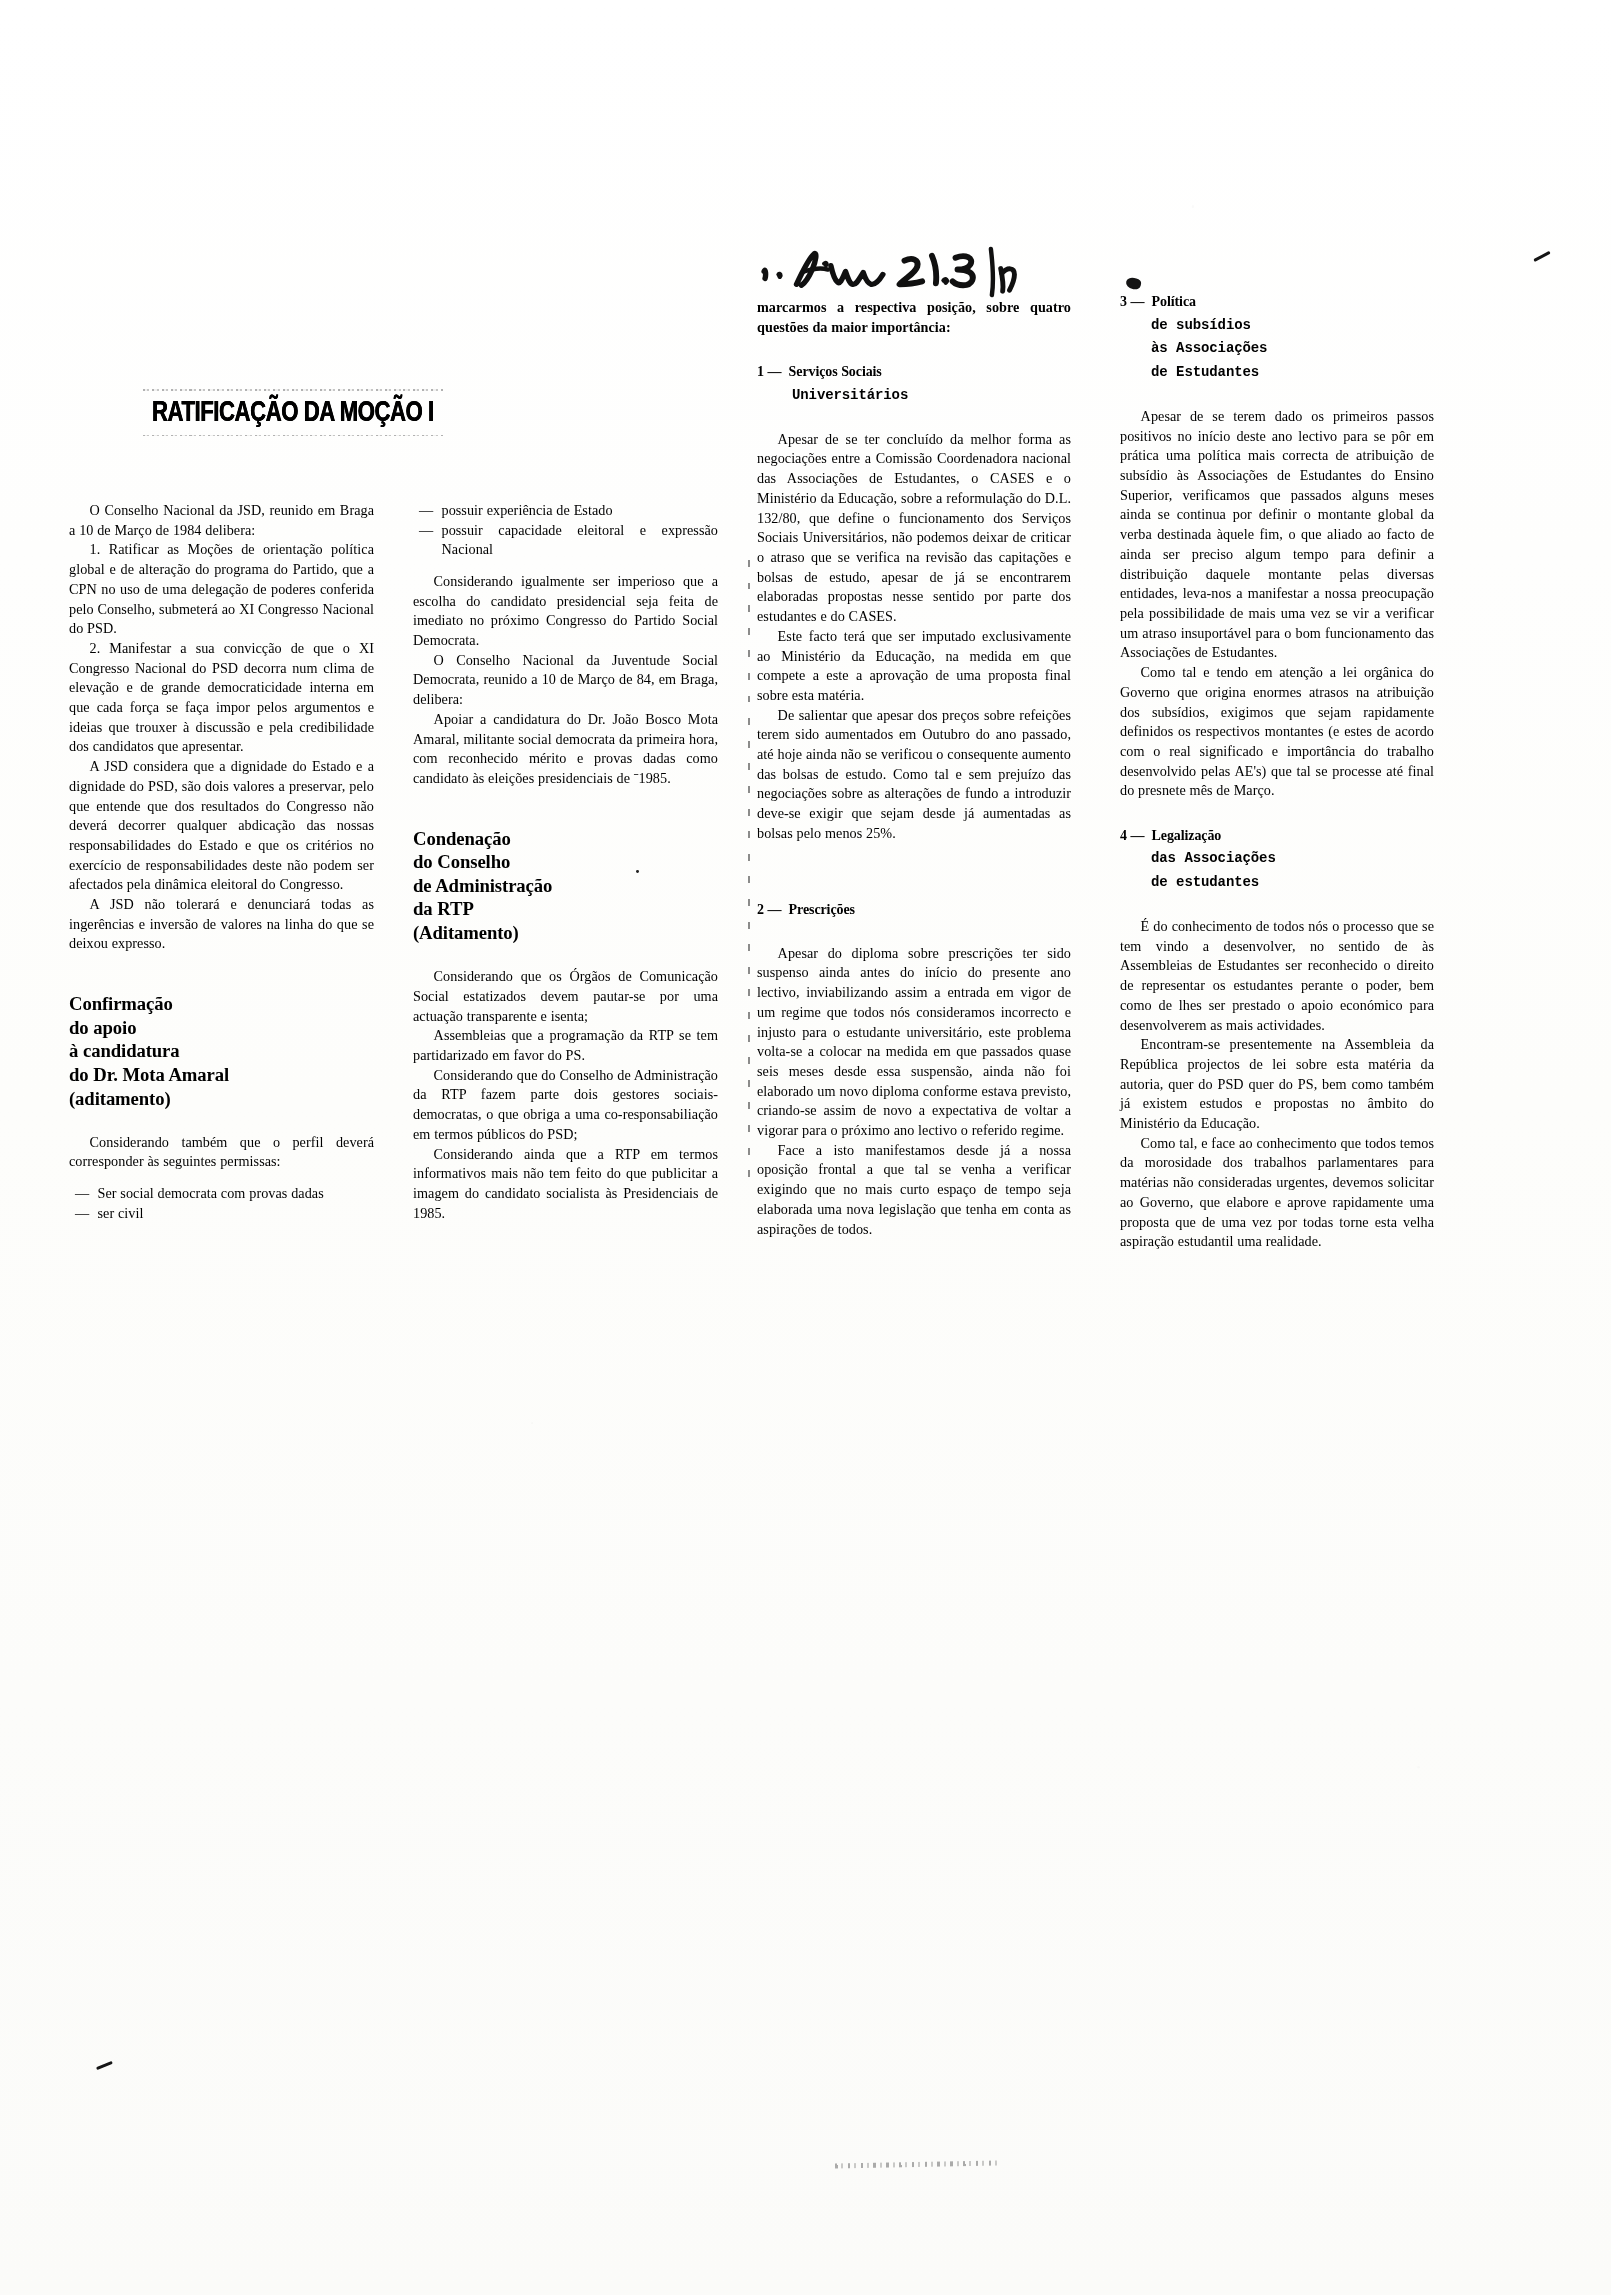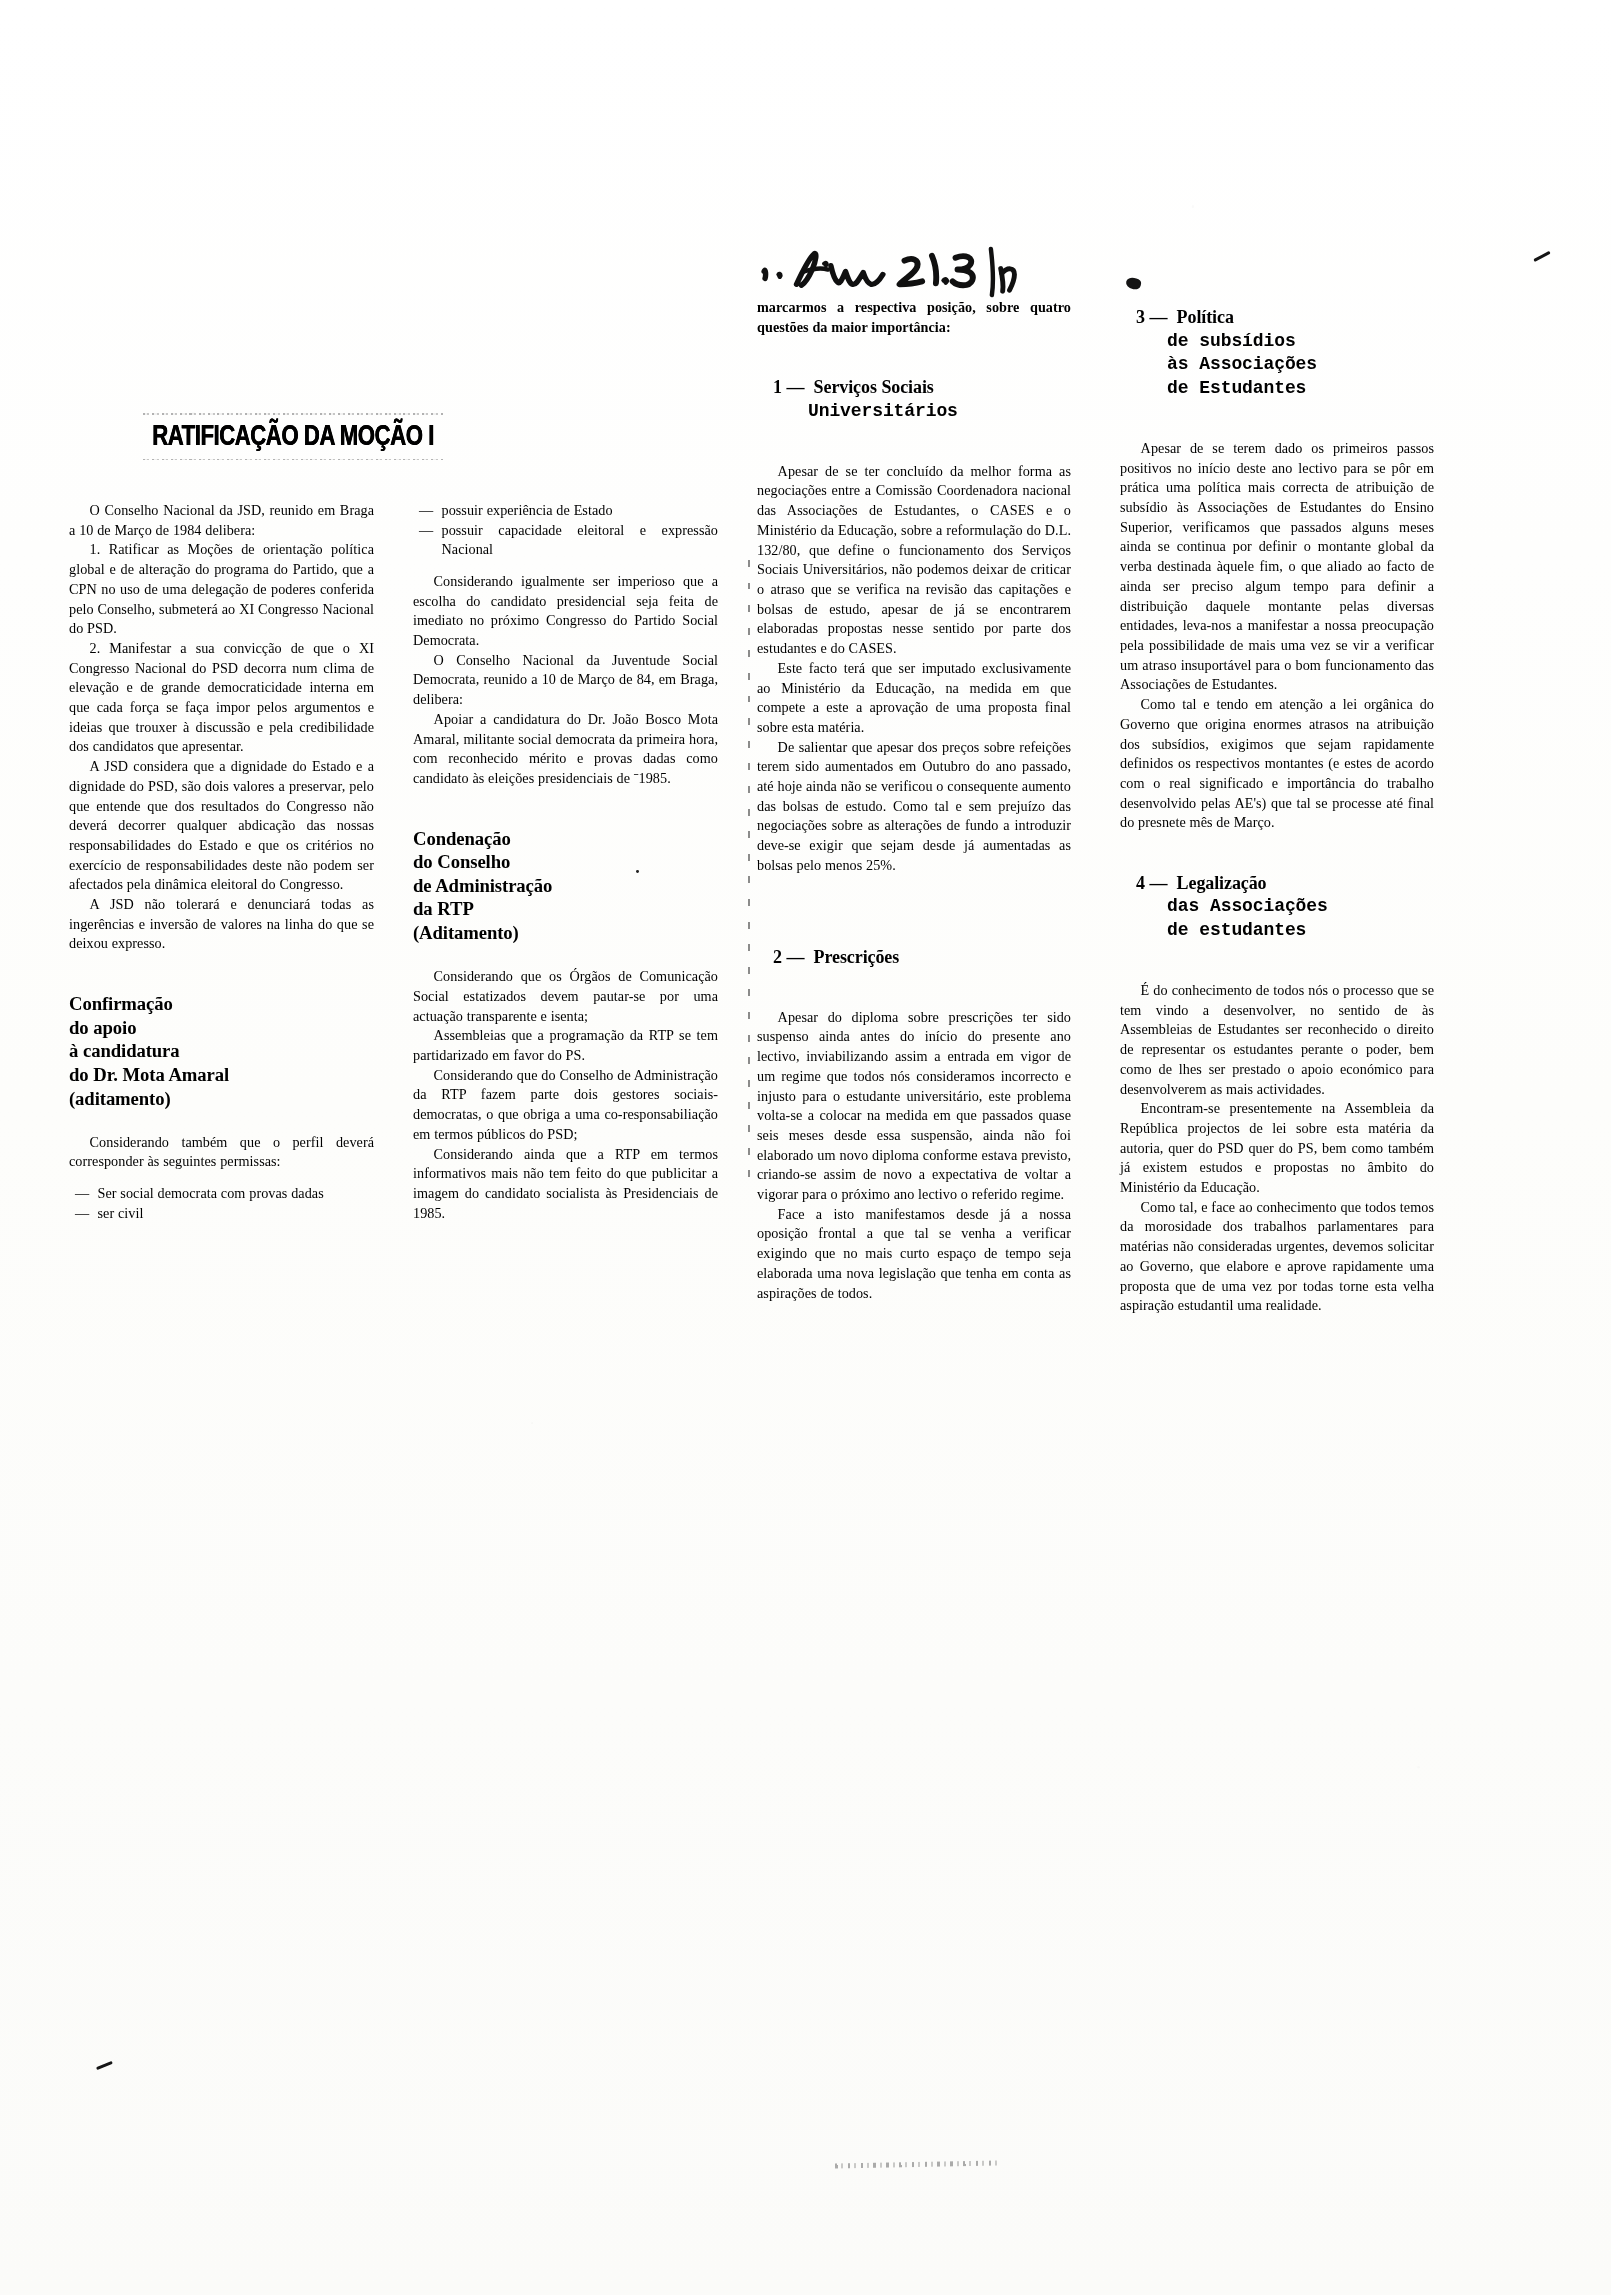--- a/index.html
+++ b/index.html
@@ -53,23 +53,23 @@
   p.para{
     margin:0;
     text-indent:20.6px;
   }
   p.para.noindent{text-indent:0;font-weight:bold;}
 
   
   #masthead-wrap{
     position:absolute;
     left:74px;
-    top:413px;
+    top:389px;
     width:300px;
-    text-align:center;
+    text-align:left;
   }
   #masthead-rule-top, #masthead-rule-bot{
     height:1.5px;
     background:repeating-linear-gradient(90deg,
         rgba(0,0,0,.30) 0 2px, rgba(0,0,0,.05) 2px 4.4px,
         rgba(0,0,0,.22) 4.4px 6.4px, rgba(0,0,0,0) 6.4px 9.3px);
   }
   #masthead{
     font-family:"Liberation Sans","DejaVu Sans",sans-serif;
     font-weight:bold;
@@ -90,23 +90,23 @@
     font-size:17.7px;
     line-height:22.6px;
     margin:0;
     letter-spacing:-0.1px;
   }
   .subhead.big{font-size:18.7px;line-height:23.6px;}
 
   .numhead{
     font-family:"Liberation Serif","DejaVu Serif",serif;
     font-weight:bold;
-    font-size:18px;
+    font-size:14px;
     line-height:23.6px;
-    margin:16px;
+    margin:0;
     letter-spacing:-0.1px;
   }
   .numhead .ln{display:block;}
   .numhead .ind{display:block;padding-left:35px;font-family:Liberation Mono, monospace;}
   .numhead.centeredish .ind{padding-left:31px;}
 
   
   ul.dashlist{list-style:none;margin:0;padding:0;}
   ul.dashlist li{
     position:relative;

